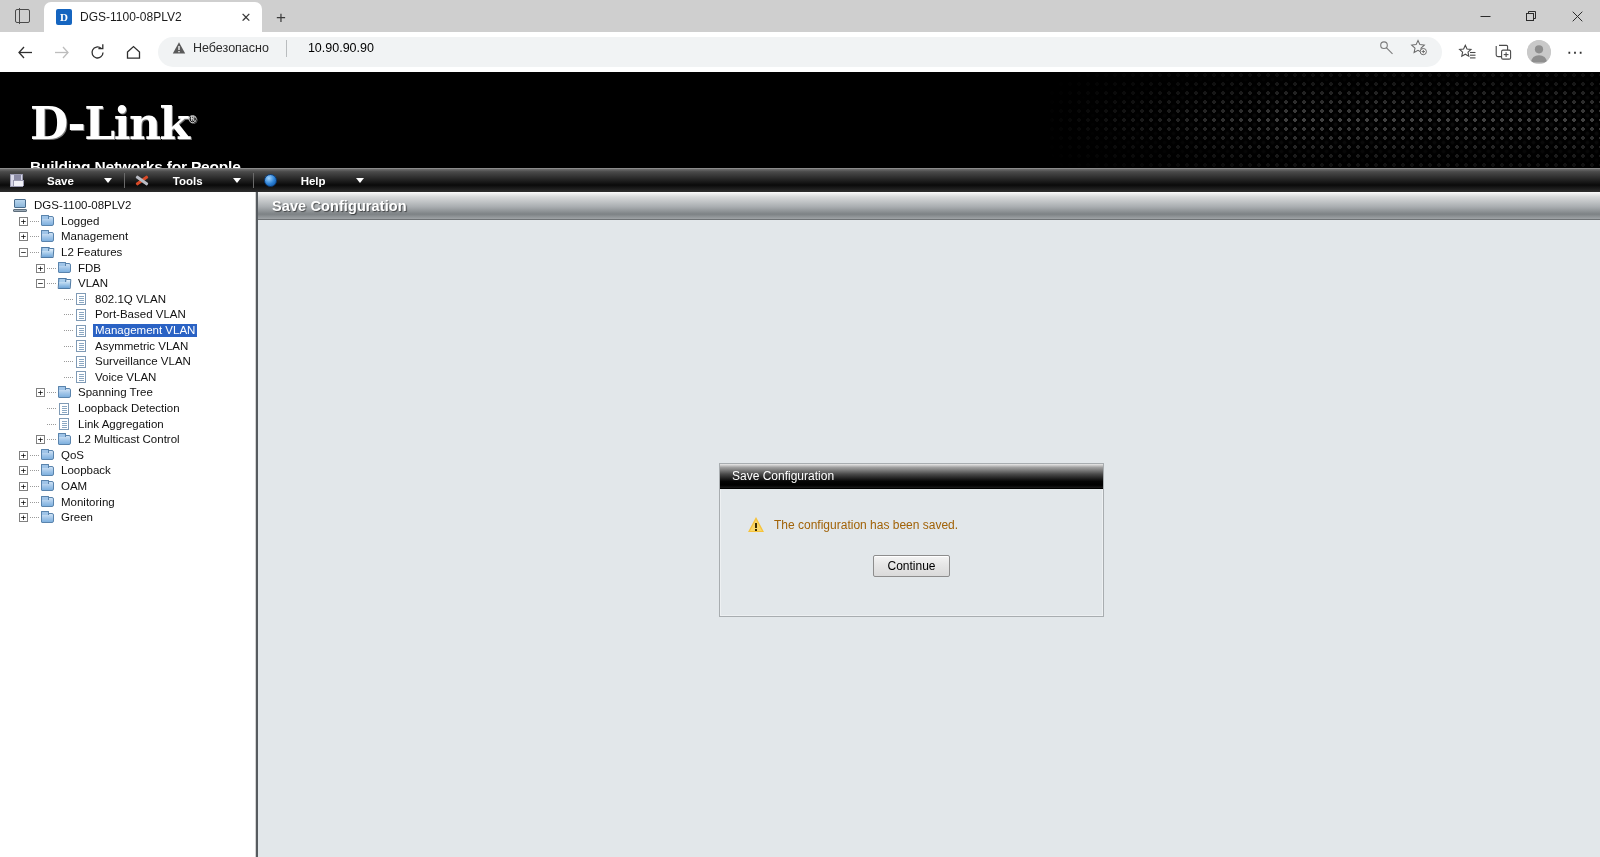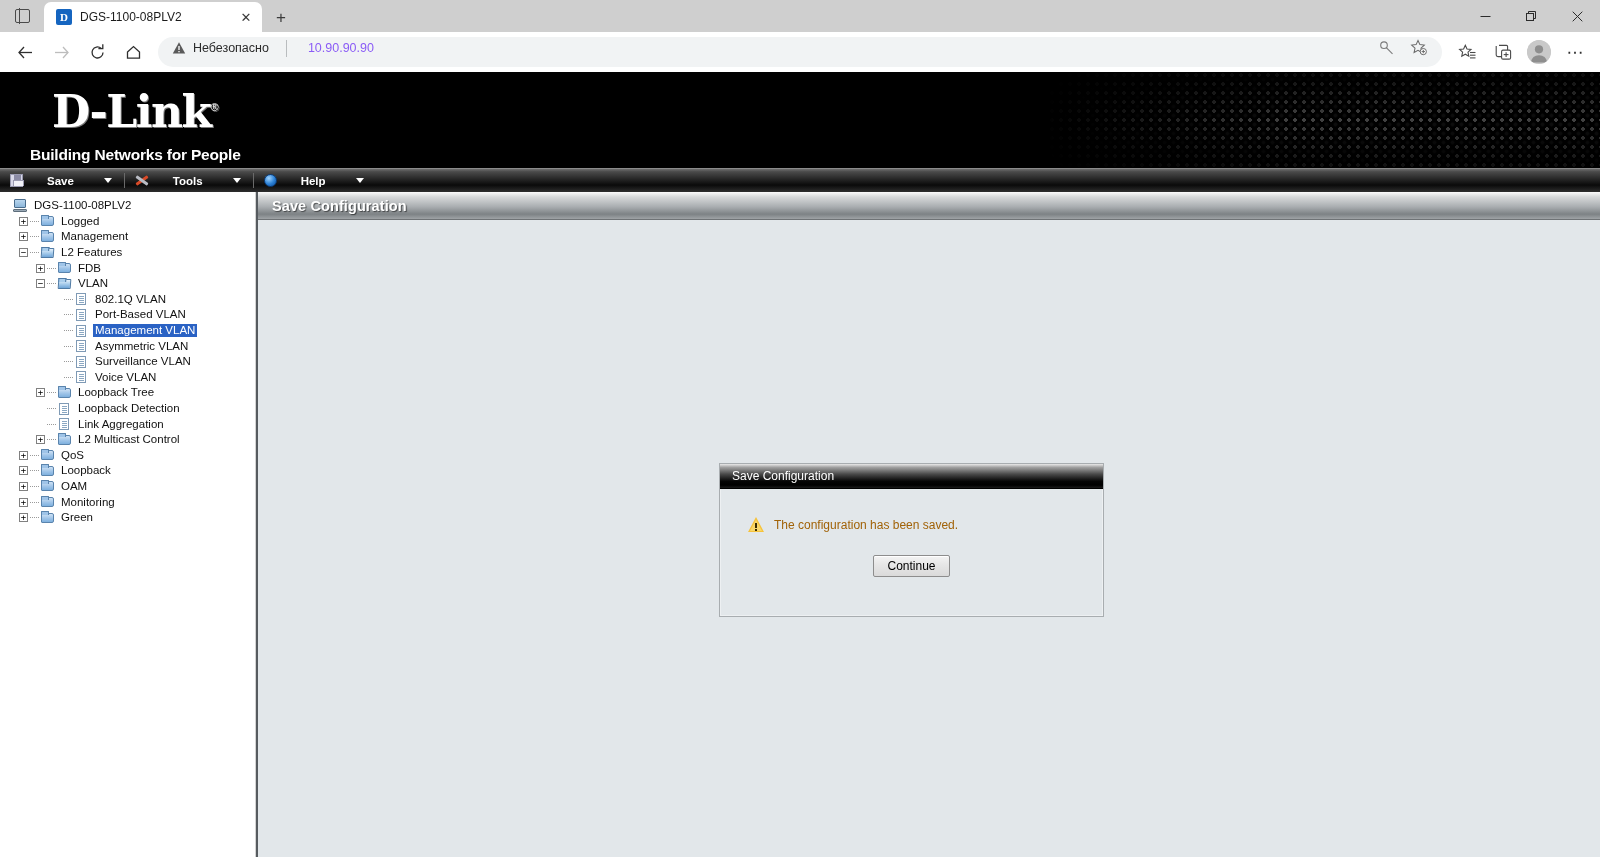--- a/index.html
+++ b/index.html
@@ -69,21 +69,21 @@
     border-radius: 4px; color: #2f2f2f;
   }
   .navbtn.disabled { color: #bdbdbd; }
   .omnibox {
     flex: 1; height: 30px; margin-left: 6px; background: #f1f3f4; border-radius: 16px;
     display: flex; align-items: center; padding: 0 6px 8px 14px; gap: 12px;
     font-size: 12.5px; color: #1b1b1b; position: relative; text-align: right;
   }
   .omnibox-warn { display: flex; align-items: center; gap: 7px; color: #2b2b2b; font-size: 12.5px; }
   .omnibox-sep { width: 1px; height: 17px; background: #b9bcbe; margin: 0 9px 0 5px; }
-  .omnibox-url { font-size: 12.5px; color: #8b5cf6; }
+  .omnibox-url { font-size: 12.5px; color: #000000; }
   .omnibox-right { margin-left: auto; display: flex; align-items: center; gap: 2px; padding-right: 2px; }
   .obtn { width: 30px; height: 26px; display: flex; align-items: center; justify-content: center; color: #5a5a5a; }
   .navright { display: flex; align-items: center; gap: 2px; margin-left: 6px; }
   .navright .navbtn { width: 34px; }
   .avatar {
     width: 24px; height: 24px; border-radius: 50%; background: #c8c8c8;
     display: flex; align-items: flex-end; justify-content: center; overflow: hidden;
   }
   .avatar-wrap { width: 34px; height: 30px; display: flex; align-items: center; justify-content: center; position: relative; }
 
@@ -103,21 +103,21 @@
     background-position: 0 0, 4.5px 4.5px;
     -webkit-mask-image: linear-gradient(to right, rgba(0,0,0,0) 0%, rgba(0,0,0,1) 45%, rgba(0,0,0,1) 100%);
     mask-image: linear-gradient(to right, rgba(0,0,0,0) 0%, rgba(0,0,0,1) 45%, rgba(0,0,0,1) 100%);
     opacity: 0.92;
   }
   .banner-dots:after {
     content: ""; position: absolute; inset: 0;
     background: linear-gradient(to bottom, rgba(0,0,0,0.85) 0%, rgba(0,0,0,0.05) 50%, rgba(0,0,0,0.8) 100%);
   }
   .logo {
-    position: absolute; left: 30px; top: 18px; color: #fff; z-index: 3; text-align: center;
+    position: absolute; left: 30px; top: 30px; color: #fff; z-index: 3;
   }
   .logo-main {
     font-family: "DejaVu Serif", serif; font-size: 44px; font-weight: bold;
     letter-spacing: -1.5px; line-height: 1; color: #ffffff; position: relative;
     text-shadow: 1px 1px 0 #7a7a7a;
   }
   .logo-reg {
     font-size: 11px; vertical-align: super; font-family: "Liberation Sans", sans-serif;
     letter-spacing: 0; font-weight: normal;
   }
@@ -608,21 +608,21 @@
             </div>
             <div class="tnode">
               <span class="tindent" style="width: 34px;"></span>
               <span class="texpander">
                 <span class="bx">+</span>
               </span>
               <span class="tdash"></span>
               <span class="ticon">
                 <span class="ico-folder"></span>
               </span>
-              <span class="tlabel">Loopback Tree</span>
+              <span class="tlabel">Spanning Tree</span>
             </div>
             <div class="tnode">
               <span class="tindent" style="width: 34px;"></span>
               <span class="texpander"></span>
               <span class="tdash"></span>
               <span class="ticon">
                 <span class="ico-doc"></span>
               </span>
               <span class="tlabel">Loopback Detection</span>
             </div>

